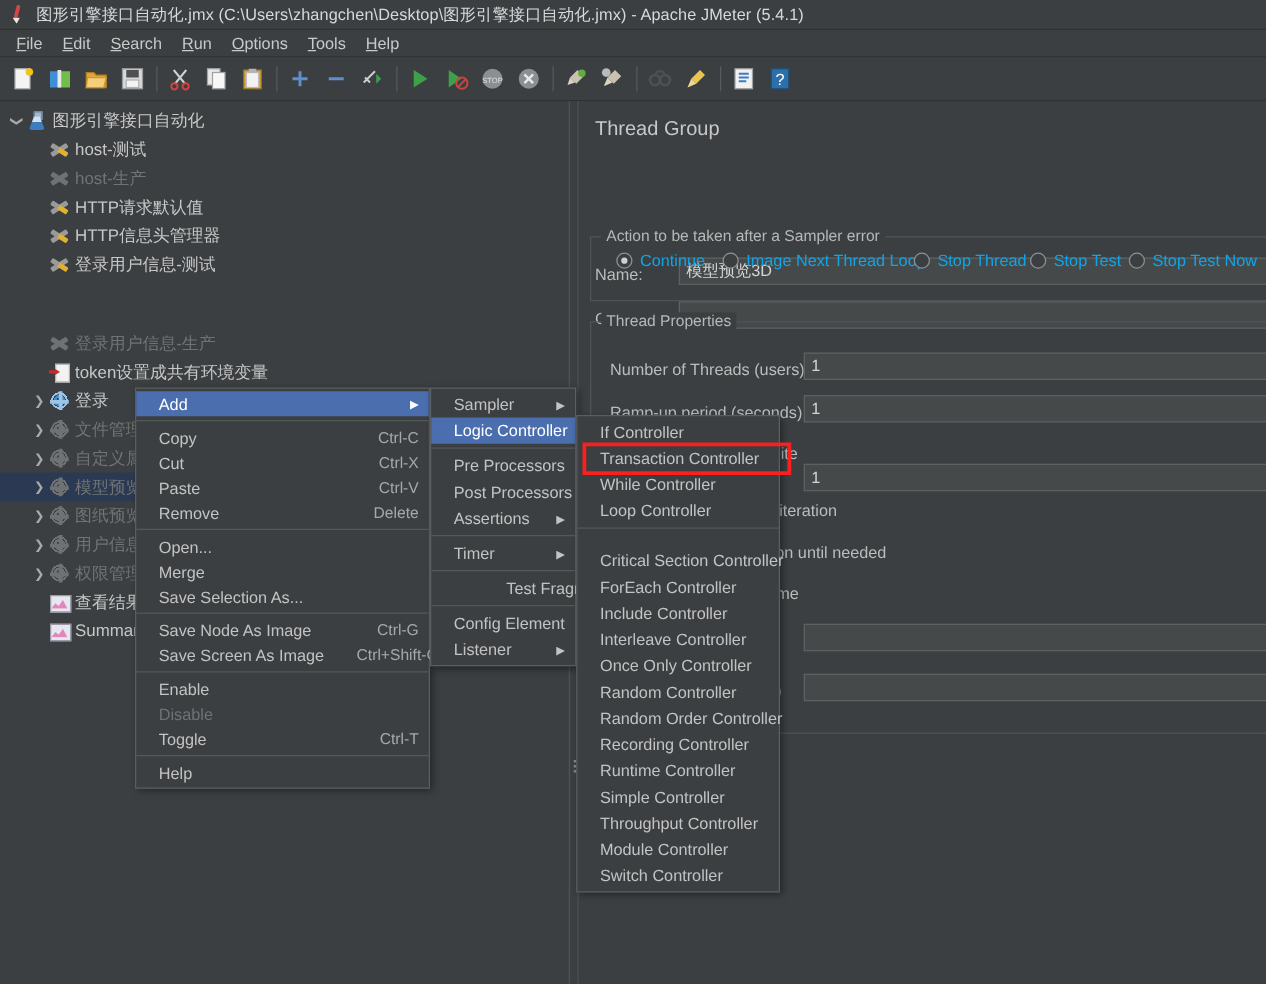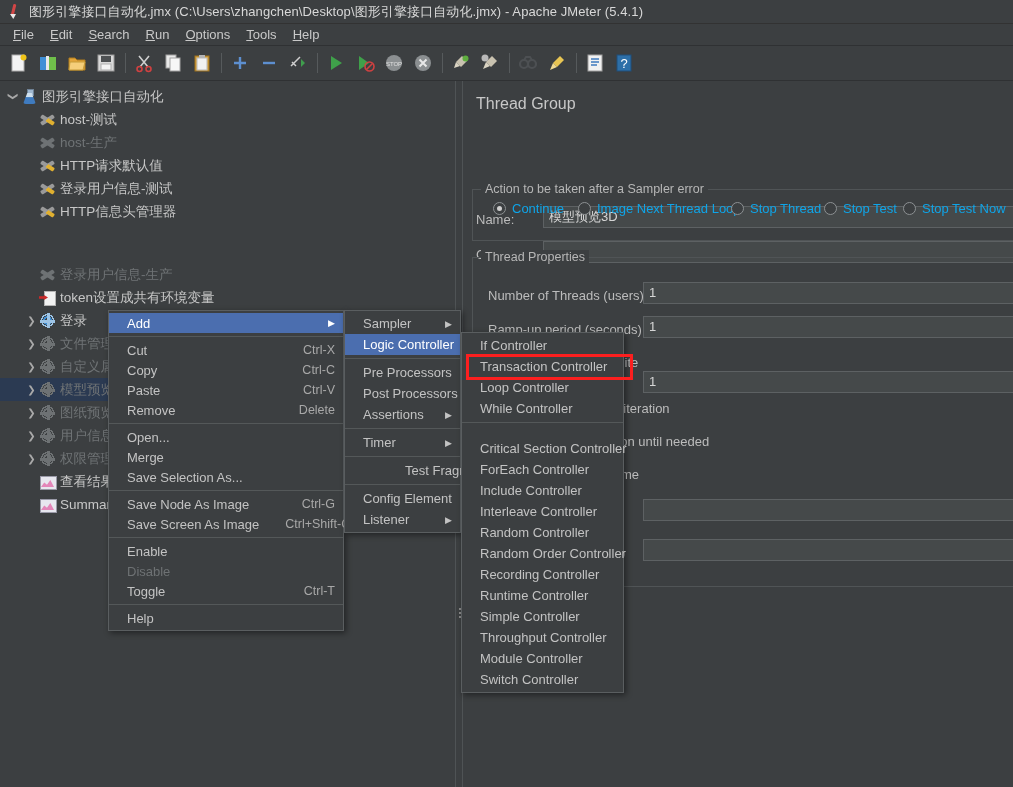--- a/index.html
+++ b/index.html
@@ -406,26 +406,26 @@
           <div class="tlabel">host-生产</div>
         </div>
         <div class="trow" style="padding-left: 24px;">
           <div class="twist"></div>
           <div class="ticon ic-config"></div>
           <div class="tlabel">HTTP请求默认值</div>
         </div>
         <div class="trow" style="padding-left: 24px;">
           <div class="twist"></div>
           <div class="ticon ic-config"></div>
+          <div class="tlabel">HTTP信息头管理器</div>
+        </div>
+        <div class="trow" style="padding-left: 24px;">
+          <div class="twist"></div>
+          <div class="ticon ic-config"></div>
           <div class="tlabel">登录用户信息-测试</div>
-        </div>
-        <div class="trow" style="padding-left: 24px;">
-          <div class="twist"></div>
-          <div class="ticon ic-config"></div>
-          <div class="tlabel">HTTP信息头管理器</div>
         </div>
         <div class="trow disabled" style="padding-left: 24px; margin-top: 40px;">
           <div class="twist"></div>
           <div class="ticon ic-config dim"></div>
           <div class="tlabel">登录用户信息-生产</div>
         </div>
         <div class="trow" style="padding-left: 24px;">
           <div class="twist"></div>
           <div class="ticon ic-page"></div>
           <div class="tlabel">token设置成共有环境变量</div>
@@ -555,28 +555,28 @@
     <div class="field" style="left:180px; top:458px; width:386px;"></div>
   </div>
 
   <div class="menu" id="ctx-menu" style="left:108px; top:310px; width:236px;">
       <div class="mrow hl" style="height: 20px;">
         <span>Add</span>
         <span class="arrow">▶</span>
       </div>
       <div class="msep"></div>
       <div class="mrow" style="height: 20px;">
+        <span>Copy</span>
+        <span class="acc">Ctrl-C</span>
+      </div>
+      <div class="mrow" style="height: 20px;">
         <span>Cut</span>
         <span class="acc">Ctrl-X</span>
       </div>
       <div class="mrow" style="height: 20px;">
-        <span>Copy</span>
-        <span class="acc">Ctrl-C</span>
-      </div>
-      <div class="mrow" style="height: 20px;">
         <span>Paste</span>
         <span class="acc">Ctrl-V</span>
       </div>
       <div class="mrow" style="height: 20px;">
         <span>Remove</span>
         <span class="acc">Delete</span>
       </div>
       <div class="msep"></div>
       <div class="mrow" style="height: 20px;">
         <span>Open...</span>
@@ -657,39 +657,42 @@
     </div>
 
   <div class="menu" id="lc-menu" style="left:461px; top:332px; width:163px;">
       <div class="mrow" style="height: 21px;">
         <span>If Controller</span>
       </div>
       <div class="mrow" style="height: 21px;">
         <span>Transaction Controller</span>
       </div>
       <div class="mrow" style="height: 21px;">
+        <span>While Controller</span>
+      </div>
+      <div class="mrow" style="height: 21px;">
         <span>Loop Controller</span>
-      </div>
-      <div class="mrow" style="height: 21px;">
-        <span>While Controller</span>
       </div>
       <div class="msep"></div>
       <div class="mrow" style="height: 21px; margin-top: 15px;">
         <span>Critical Section Controller</span>
       </div>
       <div class="mrow" style="height: 21px;">
         <span>ForEach Controller</span>
       </div>
       <div class="mrow" style="height: 21px;">
         <span>Include Controller</span>
       </div>
       <div class="mrow" style="height: 21px;">
         <span>Interleave Controller</span>
       </div>
       <div class="mrow" style="height: 21px;">
+        <span>Once Only Controller</span>
+      </div>
+      <div class="mrow" style="height: 21px;">
         <span>Random Controller</span>
       </div>
       <div class="mrow" style="height: 21px;">
         <span>Random Order Controller</span>
       </div>
       <div class="mrow" style="height: 21px;">
         <span>Recording Controller</span>
       </div>
       <div class="mrow" style="height: 21px;">
         <span>Runtime Controller</span>

